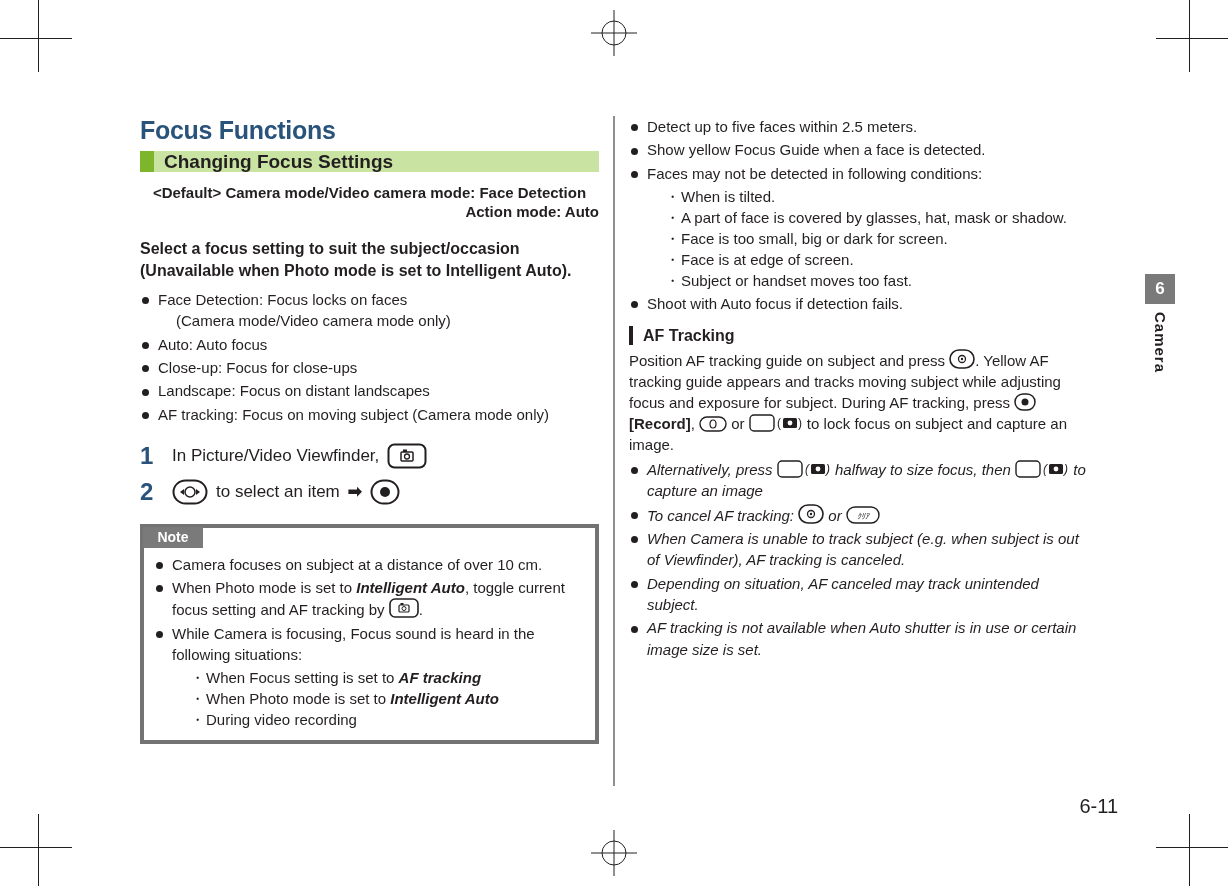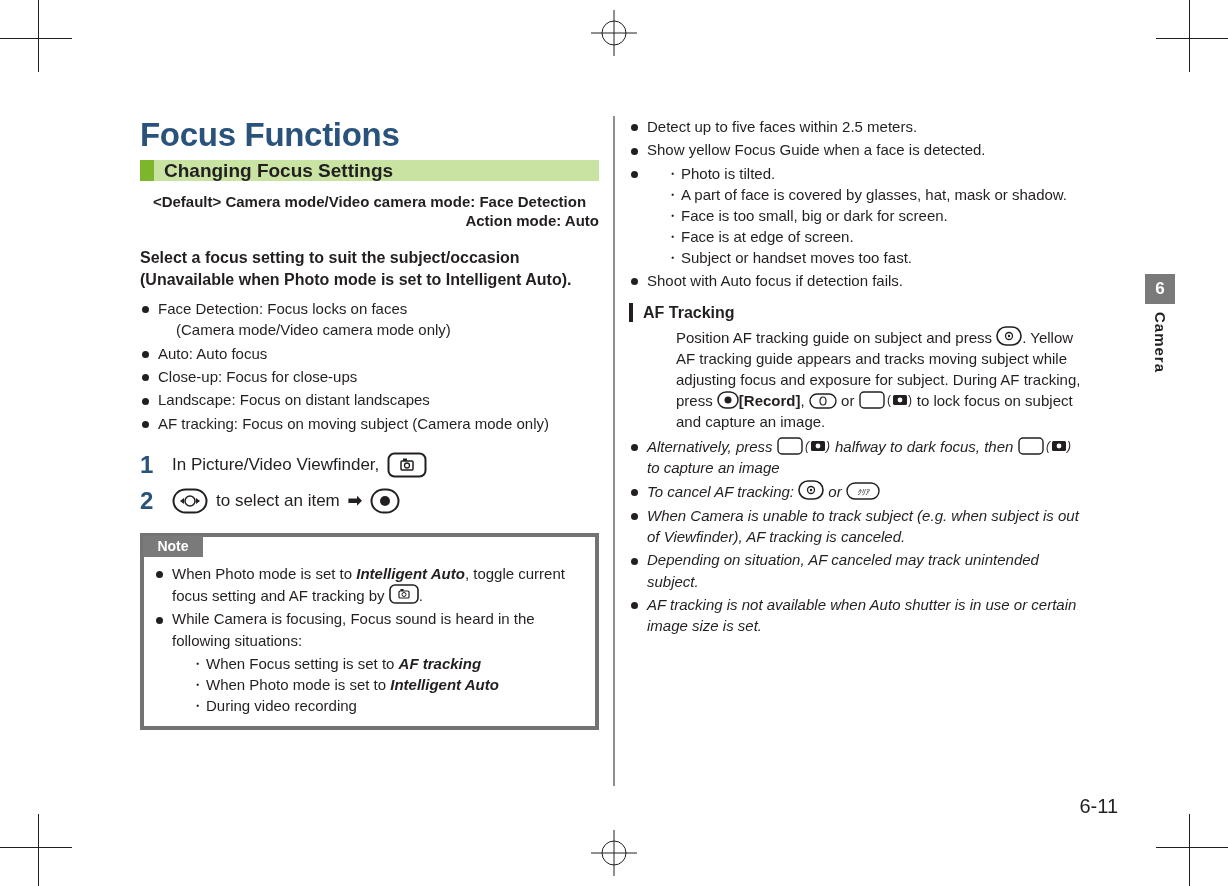--- a/index.html
+++ b/index.html
@@ -60,21 +60,21 @@
     top: 0;
     bottom: 0;
     left: 50%;
     width: 0;
     border-left: 1.5px solid #231f20;
     transform: translateX(-0.5px);
   }
 
   h1.title {
     margin: 0 0 6px 0;
-    font-size: 33px;
+    font-size: 25px;
     font-weight: 700;
     color: #29537a;
     letter-spacing: -0.3px;
   }
   .section-bar {
     display: flex;
     align-items: stretch;
     background: #c8e3a2;
     height: 21px;
     margin-bottom: 12px;
@@ -175,21 +175,21 @@
     width: 4px;
     align-self: stretch;
     background: #231f20;
   }
   .h-sub .txt { font-size: 16px; font-weight: 700; padding-top: 1px; }
   .h-sub.with-body .body-col {
     display: flex;
     flex-direction: column;
     gap: 4px;
   }
-  .run-text { font-size: 15px; line-height: 1.4; margin-left: 47px; }
+  .run-text { font-size: 15px; line-height: 1.4; }
 
   .inline-icon { display: inline-flex; align-items: center; vertical-align: -3px; }
 
   .side-tab {
     position: absolute;
     right: 53px;
     top: 274px;
     display: flex;
     flex-direction: column;
     align-items: center;
@@ -313,20 +313,21 @@
                 </svg>
             </span>
           </div>
         </div>
       </div>
 
       <div class="note-box">
         <div class="note-tab">Note</div>
         <div class="note-body">
           <ul class="bullets">
+            <li>Camera focuses on subject at a distance of over 10 cm.</li>
             <li>
               <span>When Photo mode is set to </span><span class="bi">Intelligent Auto</span><span>, toggle current focus setting and AF tracking by </span><span class="inline-icon">
                   <svg width="30" height="20">
                     <rect x="1" y="1" width="28" height="18" rx="5" fill="none" stroke="#231f20" stroke-width="1.6"></rect>
                     <rect x="10" y="7" width="10" height="7" rx="1" fill="none" stroke="#231f20" stroke-width="1.2"></rect>
                     <circle cx="15" cy="10.5" r="2" fill="none" stroke="#231f20" stroke-width="1"></circle>
                     <rect x="11.5" y="5" width="3" height="2" fill="#231f20"></rect>
                   </svg>
                 </span><span>.</span>
             </li>
@@ -343,23 +344,24 @@
           </ul>
         </div>
       </div>
     </div>
 
     <div class="col" style="padding-left:10px;">
       <ul class="bullets">
         <li>Detect up to five faces within 2.5 meters.</li>
         <li>Show yellow Focus Guide when a face is detected.</li>
         <li>
+          <span>Faces may not be detected in following conditions:</span>
           <div class="sub-wrap">
             <ul class="sub" id="face-subs">
-                <li>Photo is tilted.</li>
+                <li>When is tilted.</li>
                 <li>A part of face is covered by glasses, hat, mask or shadow.</li>
                 <li>Face is too small, big or dark for screen.</li>
                 <li>Face is at edge of screen.</li>
                 <li>Subject or handset moves too fast.</li>
               </ul>
           </div>
         </li>
         <li>Shoot with Auto focus if detection fails.</li>
       </ul>
 
@@ -402,21 +404,21 @@
       <ul class="bullets" style="margin-top:4px;font-style:italic;">
         <li>
           <span>Alternatively, press </span><span class="inline-icon">
               <svg width="54" height="18">
                 <rect x="1" y="1" width="24" height="16" rx="4" fill="none" stroke="#231f20" stroke-width="1.4"></rect>
                 <text x="28" y="13" font-size="12" font-family="Arial" fill="#231f20">(</text>
                 <rect x="34" y="4" width="14" height="10" rx="1.5" fill="#231f20"></rect>
                 <circle cx="41" cy="9" r="2.4" fill="#fff"></circle>
                 <text x="49" y="13" font-size="12" font-family="Arial" fill="#231f20">)</text>
               </svg>
-            </span><span> halfway to dark focus, then </span><span class="inline-icon">
+            </span><span> halfway to size focus, then </span><span class="inline-icon">
               <svg width="54" height="18">
                 <rect x="1" y="1" width="24" height="16" rx="4" fill="none" stroke="#231f20" stroke-width="1.4"></rect>
                 <text x="28" y="13" font-size="12" font-family="Arial" fill="#231f20">(</text>
                 <rect x="34" y="4" width="14" height="10" rx="1.5" fill="#231f20"></rect>
                 <circle cx="41" cy="9" r="2.4" fill="#fff"></circle>
                 <text x="49" y="13" font-size="12" font-family="Arial" fill="#231f20">)</text>
               </svg>
             </span><span> to capture an image</span>
         </li>
         <li>

